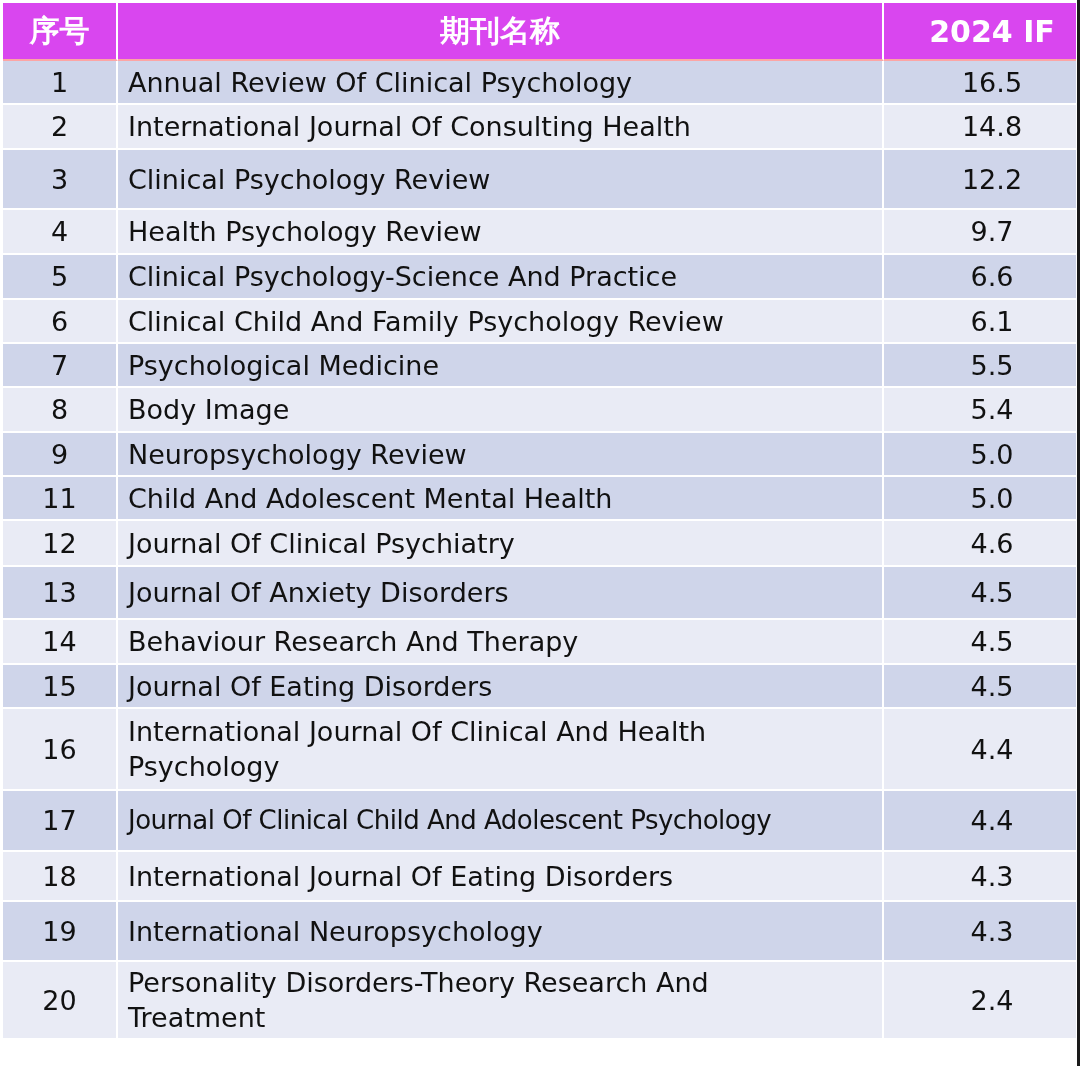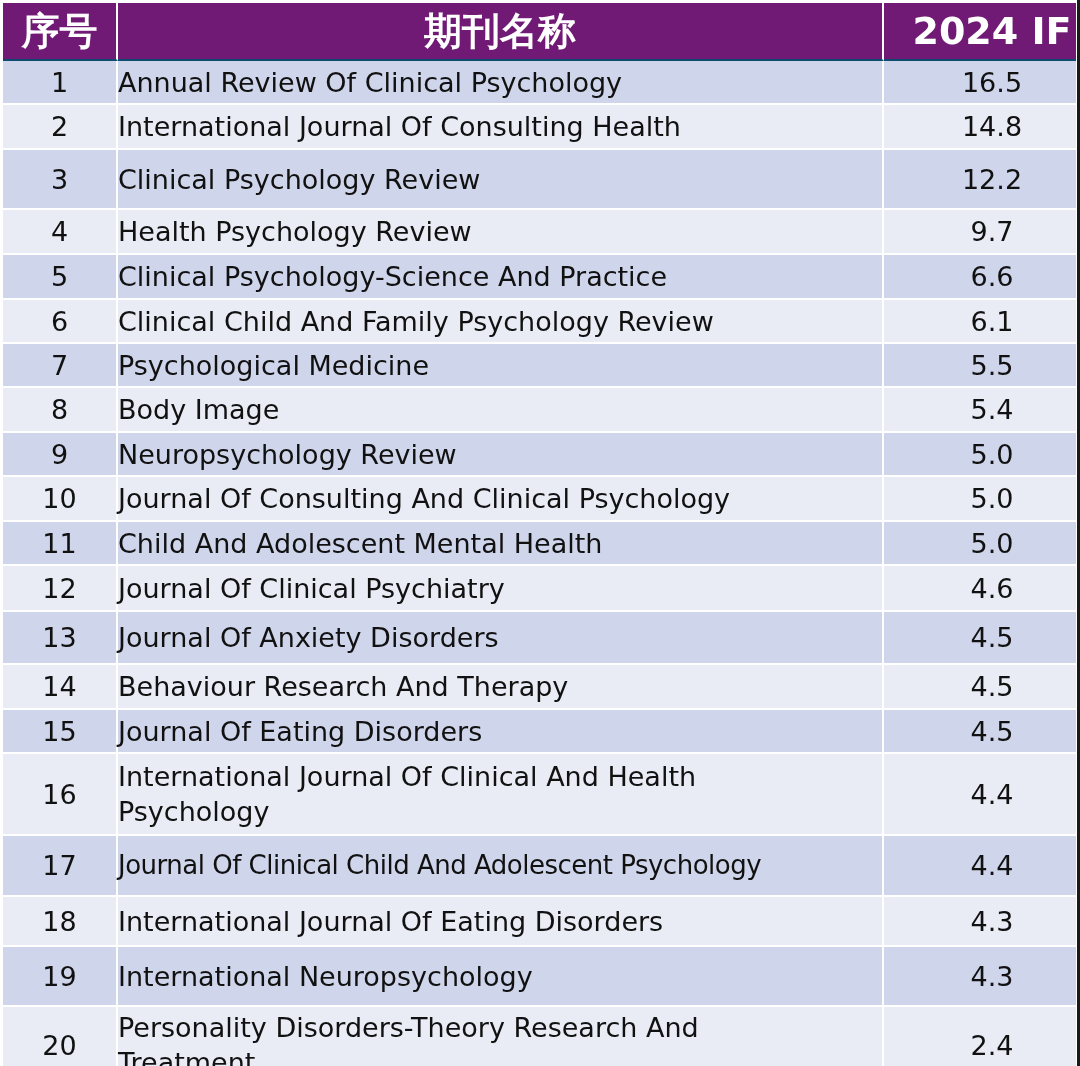--- a/index.html
+++ b/index.html
@@ -15,27 +15,27 @@
   }
   table.if-table col.c1 { width: 115px; }
   table.if-table col.c2 { width: 766px; }
   table.if-table col.c3 { width: 192px; }
   th, td {
     border-right: 2px solid #ffffff; border-bottom: 2px solid #ffffff;
     padding: 0; vertical-align: middle; color: #111111;
   }
   th:last-child, td:last-child { border-right: none; padding-left: 24px; }
   thead th {
-    background: #701a75; color: #ffffff; font-weight: bold; font-size: 38px;
-    height: 56px; text-align: center; border-bottom: 2px solid #0c4a6e;
+    background: #d946ef; color: #ffffff; font-weight: bold; font-size: 30px;
+    height: 56px; text-align: center; border-bottom: 2px solid #fca5a5;
   }
   tbody tr.odd td { background: #CFD5EA; }
   tbody tr.even td { background: #E9EBF5; }
   td.num { text-align: center; font-size: 27px; }
-  td.name { text-align: left; font-size: 27px; line-height: 35px; }
+  td.name { text-align: left; font-size: 27px; padding-left: 10px; line-height: 35px; }
   td.if { text-align: center; font-size: 27px; margin-top: 8px; }
 </style>
 </head>
 <body>
 
 <table class="if-table">
   <colgroup>
       <col class="c1">
       <col class="c2">
       <col class="c3">
@@ -86,25 +86,20 @@
     <tr class="even" style="height:45px">
       <td class="num">8</td>
       <td class="name">Body Image</td>
       <td class="if">5.4</td>
     </tr>
     <tr class="odd" style="height:44px">
       <td class="num">9</td>
       <td class="name">Neuropsychology Review</td>
       <td class="if">5.0</td>
     </tr>
-    <tr class="even" style="height:45px">
-      <td class="num">10</td>
-      <td class="name">Journal Of Consulting And Clinical Psychology</td>
-      <td class="if">5.0</td>
-    </tr>
     <tr class="odd" style="height:44px">
       <td class="num">11</td>
       <td class="name">Child And Adolescent Mental Health</td>
       <td class="if">5.0</td>
     </tr>
     <tr class="even" style="height:46px">
       <td class="num">12</td>
       <td class="name">Journal Of Clinical Psychiatry</td>
       <td class="if">4.6</td>
     </tr>

